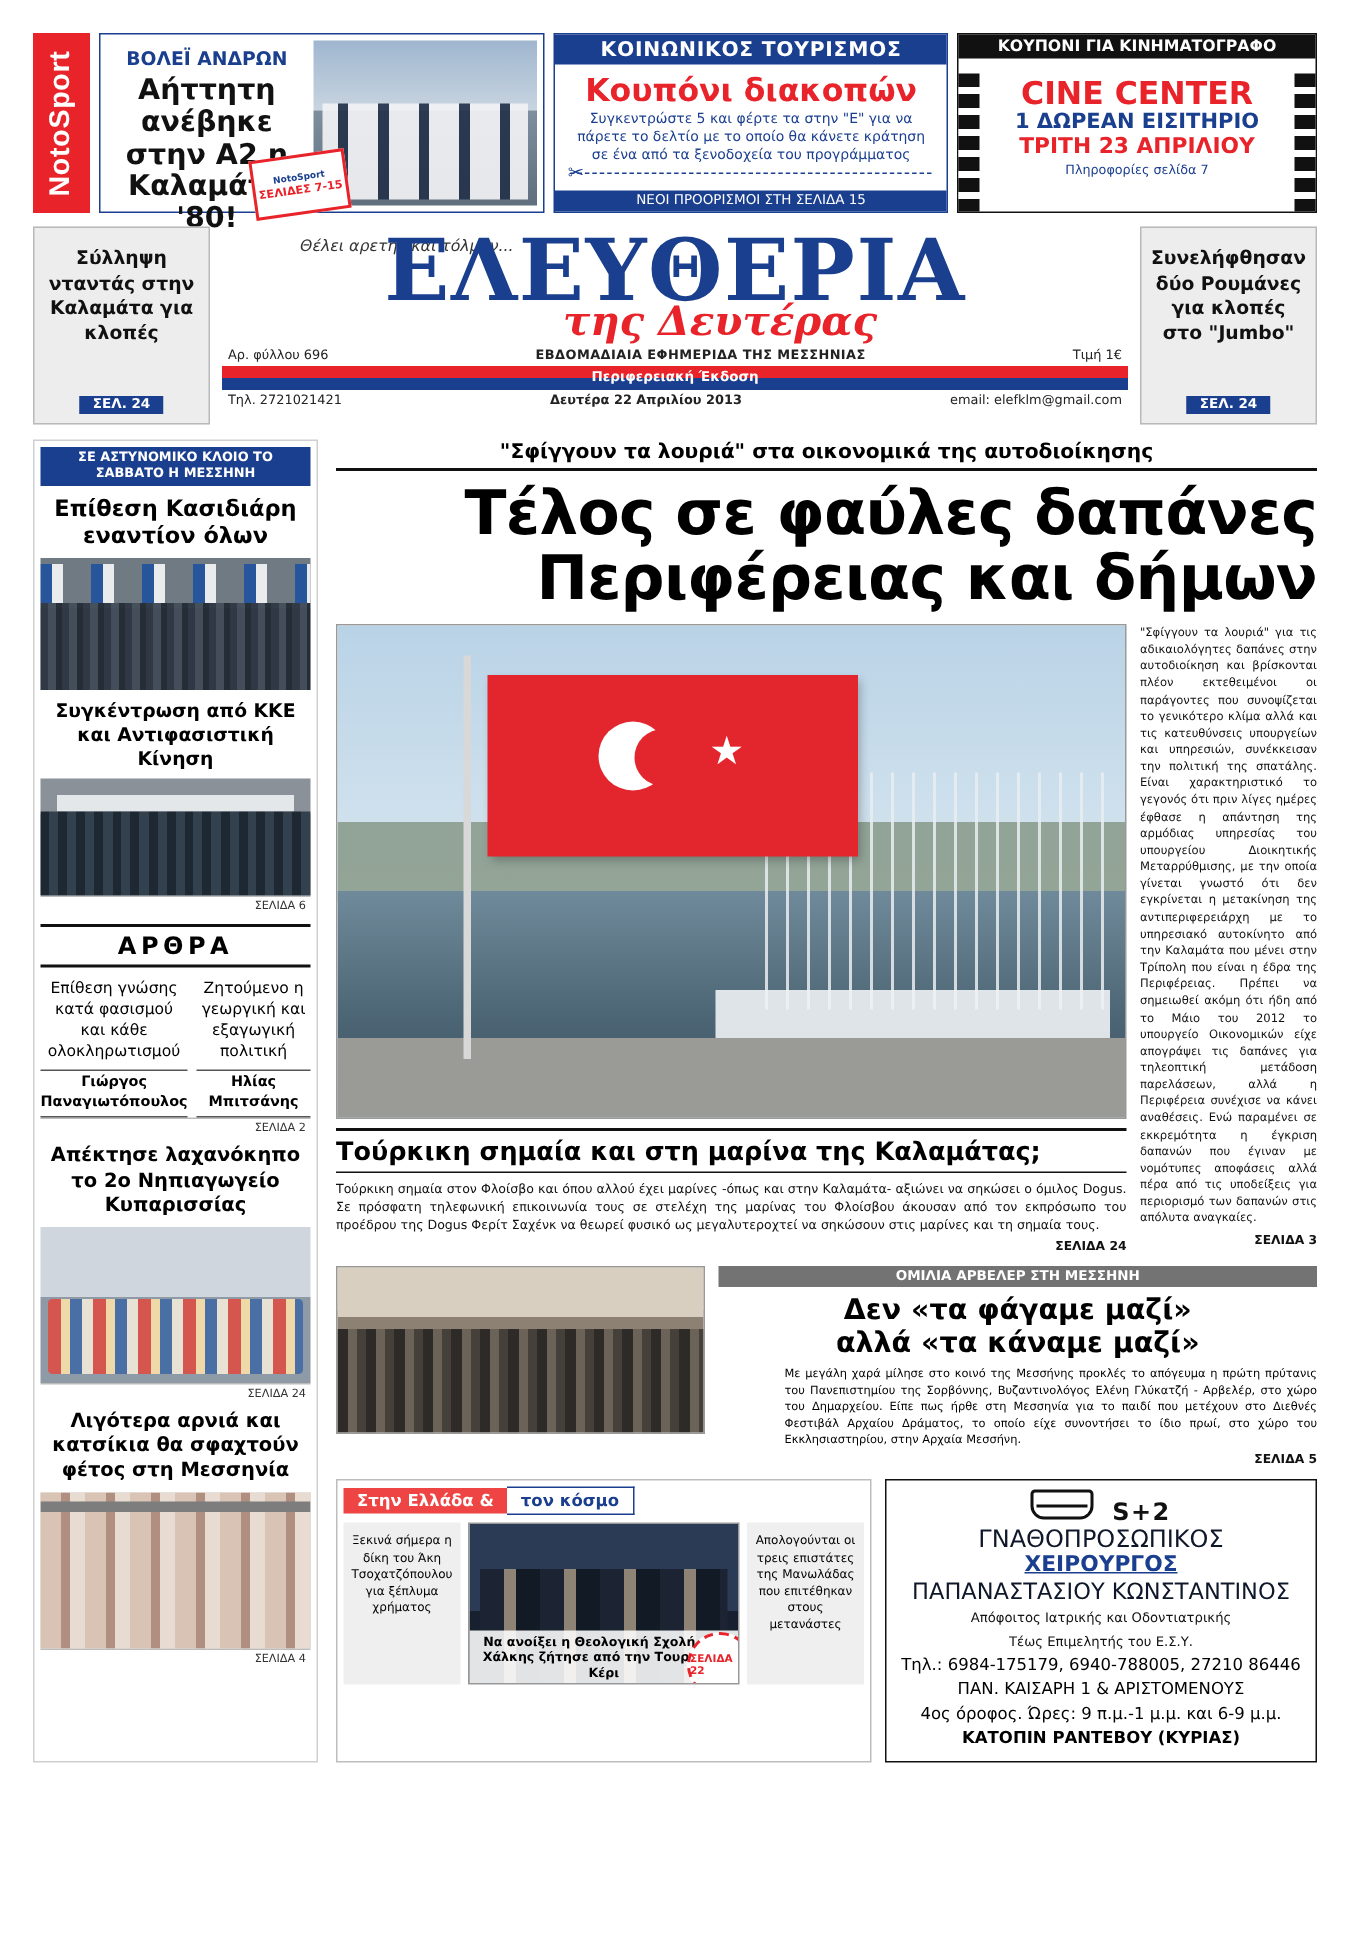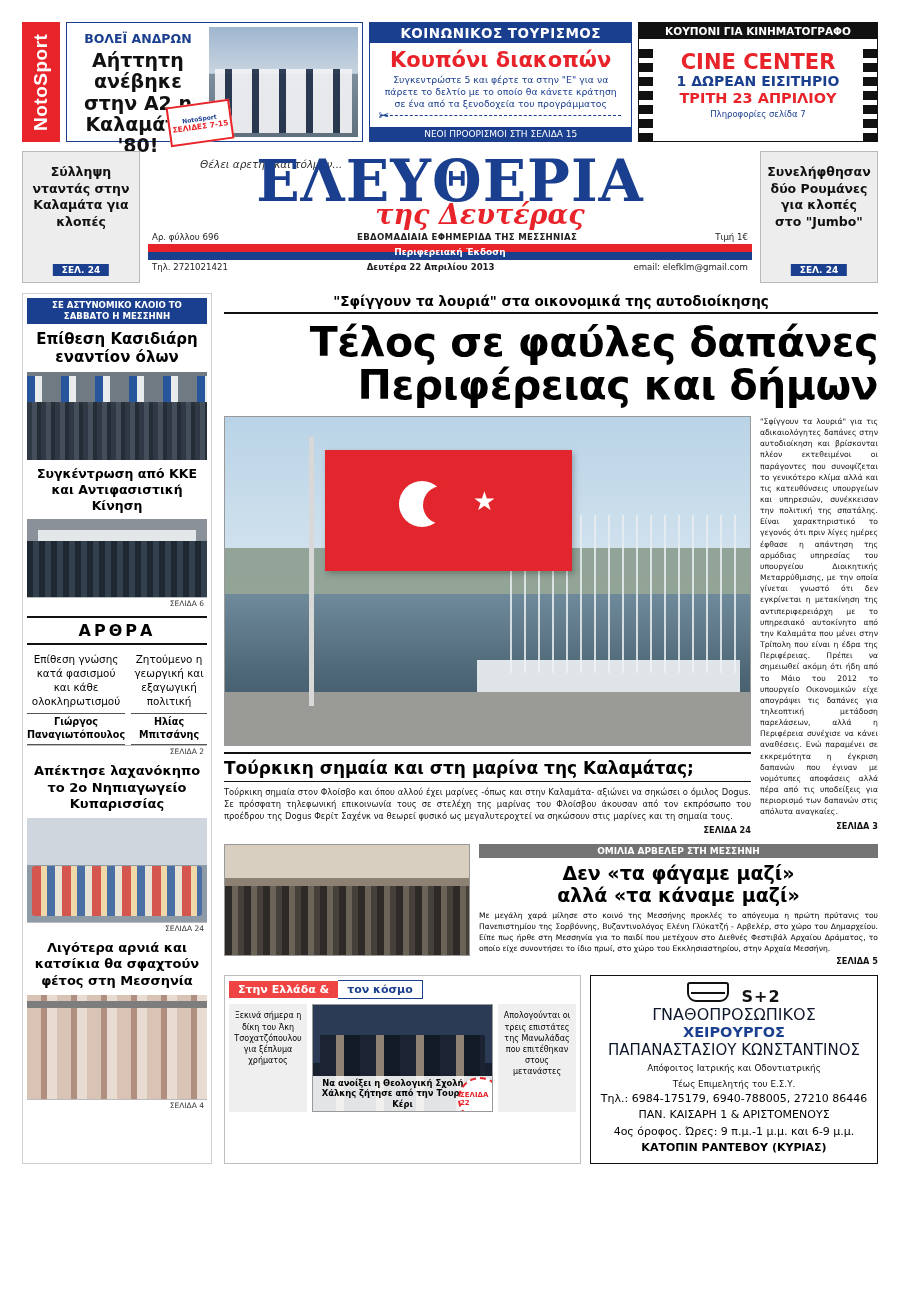--- a/index.html
+++ b/index.html
@@ -134,21 +134,21 @@
   
   .lower { display:flex; gap:9px; margin-top:9px; }
   .omilia-photo { width:246px; height:112px; position:relative; overflow:hidden; border:1px solid #999;
      background:linear-gradient(180deg,#cbbfae 0 26%,#8d8173 26% 100%); }
   .omilia-photo .audience { position:absolute; bottom:0; left:0; right:0; height:62%;
      background:repeating-linear-gradient(90deg,#2e2a27 0 7px,#6b6258 7px 13px,#45403a 13px 19px); }
   .omilia-photo .wall { position:absolute; top:0; left:0; right:0; height:30%; background:#d9cfc0; }
   .omilia { flex:1; }
   .om-ttl { background:#737373; color:#fff; text-align:center; font-size:9px; font-weight:bold; padding:2px; }
   .om-head { text-align:center; font-weight:bold; font-size:19px; line-height:1.15; margin:5px 0 4px; }
-  .om-body { font-size:7.6px; line-height:1.45; text-align:justify; }
+  .om-body { font-size:7.6px; line-height:1.45; text-align:justify;margin-left:44px; }
 
   .bottom { display:flex; gap:9px; margin-top:9px; }
   .world { flex:1; border:1px solid #bdbdbd; padding:4px; }
   .world-tab { display:flex; align-items:center; gap:0; }
   .world-tab .a { background:#ef4444; color:#fff; font-weight:bold; font-size:11px; padding:2px 9px; }
   .world-tab .b { background:#fff; color:#1b3f8f; font-weight:bold; font-size:11px; padding:2px 9px; border:1px solid #1b3f8f; border-left:none; }
   .world-row { display:flex; gap:5px; margin-top:5px; }
   .wcell { width:78px; background:#efefef; font-size:8px; text-align:center; padding:6px 4px; line-height:1.4; }
   .wphoto { flex:1; position:relative; height:108px; overflow:hidden; border:1px solid #999;
      background:linear-gradient(180deg,#2b3a55 0 55%,#16202f 55% 100%); }
@@ -156,21 +156,21 @@
      background:repeating-linear-gradient(90deg,#1c2433 0 16px,#8f8376 16px 24px,#121a26 24px 40px); }
   .wcap { position:absolute; left:0; right:0; bottom:0; background:rgba(255,255,255,.88);
      font-size:8.4px; font-weight:bold; text-align:center; line-height:1.25; padding:2px; }
   .stamp { position:absolute; right:-10px; bottom:-10px; width:44px; height:44px; border-radius:50%;
      border:2px dashed #e8232a; color:#e8232a; font-size:7px; font-weight:bold; display:flex;
      flex-direction:column; align-items:center; justify-content:center; background:#fff; }
 
   .ad { width:288px; border:1px solid #111; padding:6px 8px; text-align:center; background:#fff; }
   .ad .logo2 { font-weight:bold; font-size:16px; letter-spacing:1px; color:#111; display:flex; justify-content:center; align-items:baseline; gap:6px; }
   .ad .l1 { color:#0f172a; font-weight:normal; font-size:16px; line-height:1.12; }
-  .ad .l2 { color:#1b3f8f; font-weight:bold; font-size:14.5px; }
+  .ad .l2 { color:#1b3f8f; font-weight:bold; font-size:14.5px;text-decoration:underline; }
   .ad .sm { font-size:8.8px; line-height:1.45; margin-top:3px; color:#111; }
   .ad .phone { font-size:11px; line-height:1.5; margin-top:0; }
   .teeth { display:inline-block; width:42px; height:20px; border:2px solid #111; border-radius:3px 3px 9px 9px; margin-right:6px; position:relative; }
   .teeth:after { content:""; position:absolute; left:2px; right:2px; top:8px; border-top:2px solid #111; }
 </style>
 </head>
 <body>
 
 <div class="page">
 

